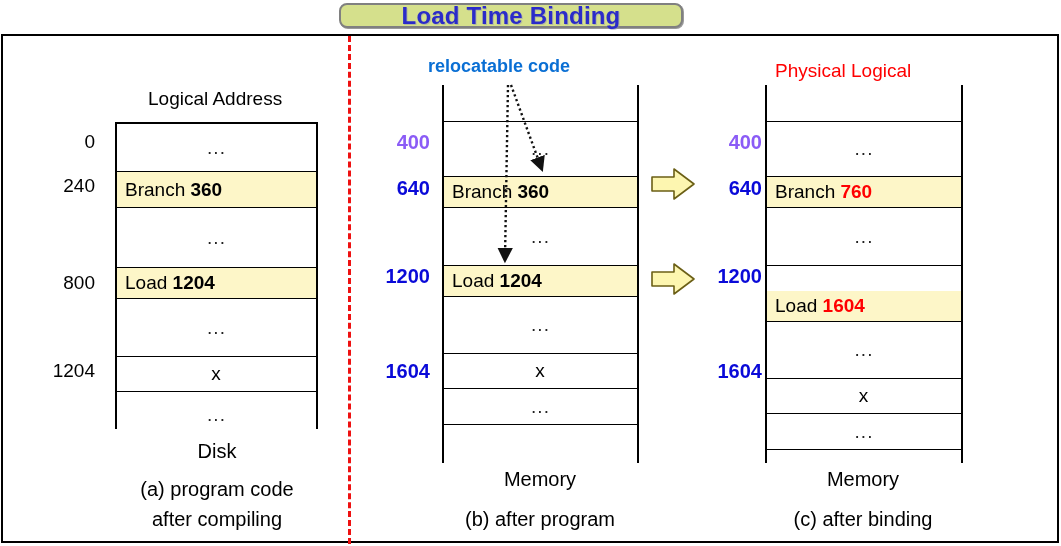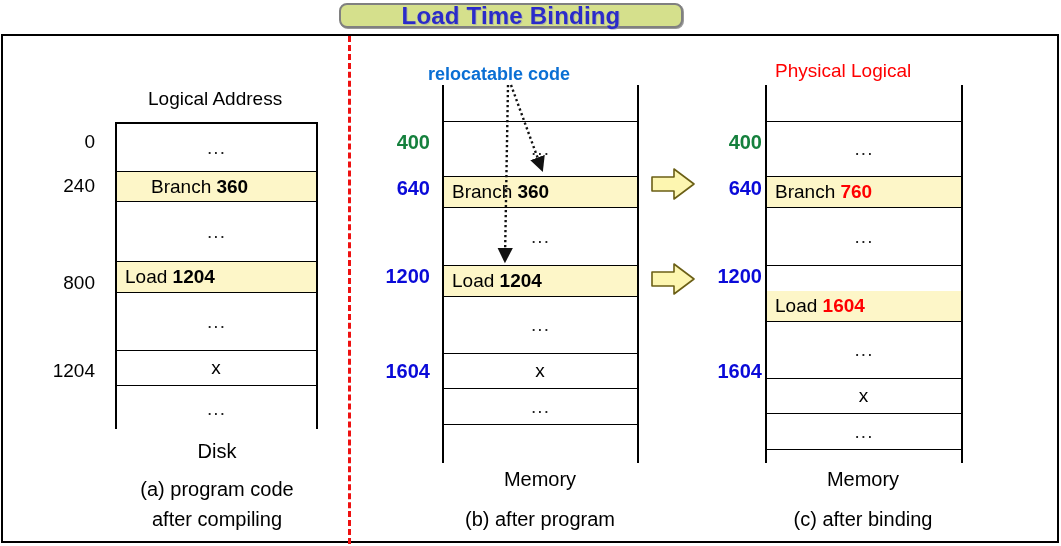--- a/index.html
+++ b/index.html
@@ -110,21 +110,21 @@
 
   
   .addr{
     position:absolute;
     font-size:19px;
     color:#000;
     white-space:nowrap;
     text-align:right;
   }
   .addr.b{font-weight:bold;color:#0a0ad8;font-size:20px;}
-  .addr.r{font-weight:bold;color:#15803d;font-size:20px;}
+  .addr.r{font-weight:bold;color:#8b5cf6;font-size:20px;}
 
   
   .cap{
     position:absolute;
     font-size:20px;
     color:#000;
     text-align:center;
     white-space:nowrap;
   }
 
@@ -151,21 +151,21 @@
 
   <div class="addr" style="left:20px; top:131px; width:75px;">0</div>
   <div class="addr" style="left:20px; top:175px; width:75px;">240</div>
   <div class="addr" style="left:20px; top:272px; width:75px;">800</div>
   <div class="addr" style="left:20px; top:360px; width:75px;">1204</div>
 
   <div class="table boxed" style="left:115px; top:122px; width:203px; height:307px;">
     <div class="row" style="height:48px;">
       <span class="ctr dots">...</span>
     </div>
-    <div class="row hl" style="height:30px;padding-left:26px;">
+    <div class="row hl" style="height:36px;">
       <span class="lft"><span>Branch</span>&nbsp;<span class="bold">360</span></span>
     </div>
     <div class="row" style="height:60px;">
       <span class="ctr dots">...</span>
     </div>
     <div class="row hl" style="height:31px;">
       <span class="lft"><span>Load</span>&nbsp;<span class="bold">1204</span></span>
     </div>
     <div class="row" style="height:58px;">
       <span class="ctr dots">...</span>
@@ -175,21 +175,21 @@
     </div>
     <div class="row" style="height:45px;">
       <span class="ctr dots">...</span>
     </div>
   </div>
 
   <div class="cap" style="left:116px; top:440px; width:202px;">Disk</div>
   <div class="cap" style="left:76px;  top:478px; width:282px;">(a) program code</div>
   <div class="cap" style="left:76px;  top:508px; width:282px;">after compiling</div>
 
-  <div class="hdr blue" style="left:428px; top:64px;text-align:center;">relocatable code</div>
+  <div class="hdr blue" style="left:428px; top:56px;text-align:center;">relocatable code</div>
 
   <div class="addr r" style="left:365px; top:131px; width:65px;">400</div>
   <div class="addr b" style="left:365px; top:177px; width:65px;">640</div>
   <div class="addr b" style="left:365px; top:265px; width:65px;">1200</div>
   <div class="addr b" style="left:365px; top:360px; width:65px;">1604</div>
 
   <div class="table" style="left:442px; top:85px; width:197px; height:340px;">
     <div class="row" style="height:37px;">
       <span class="ctr"></span>
     </div>

